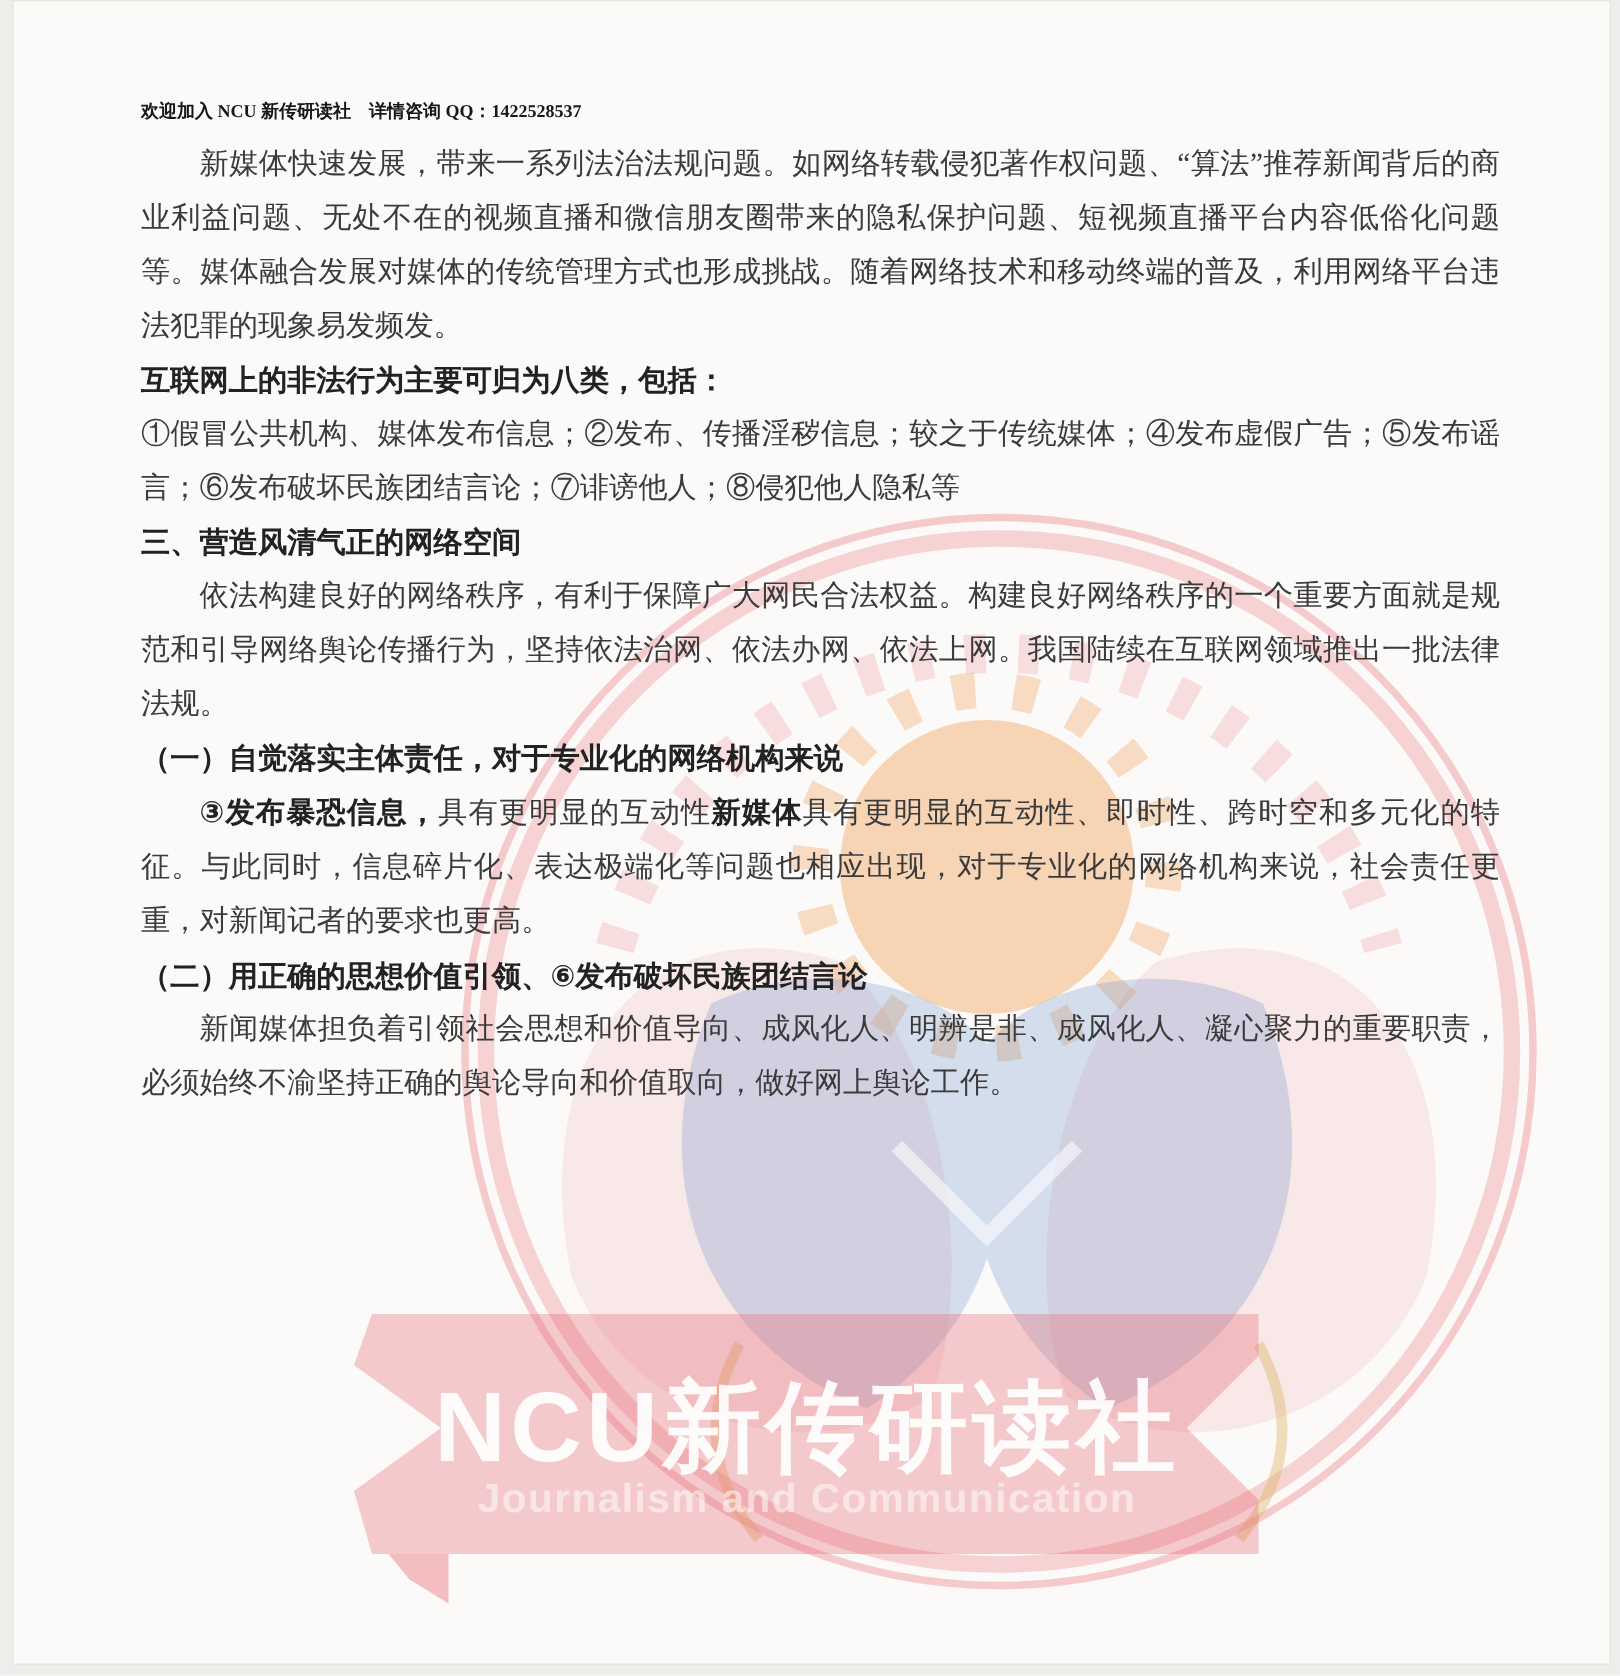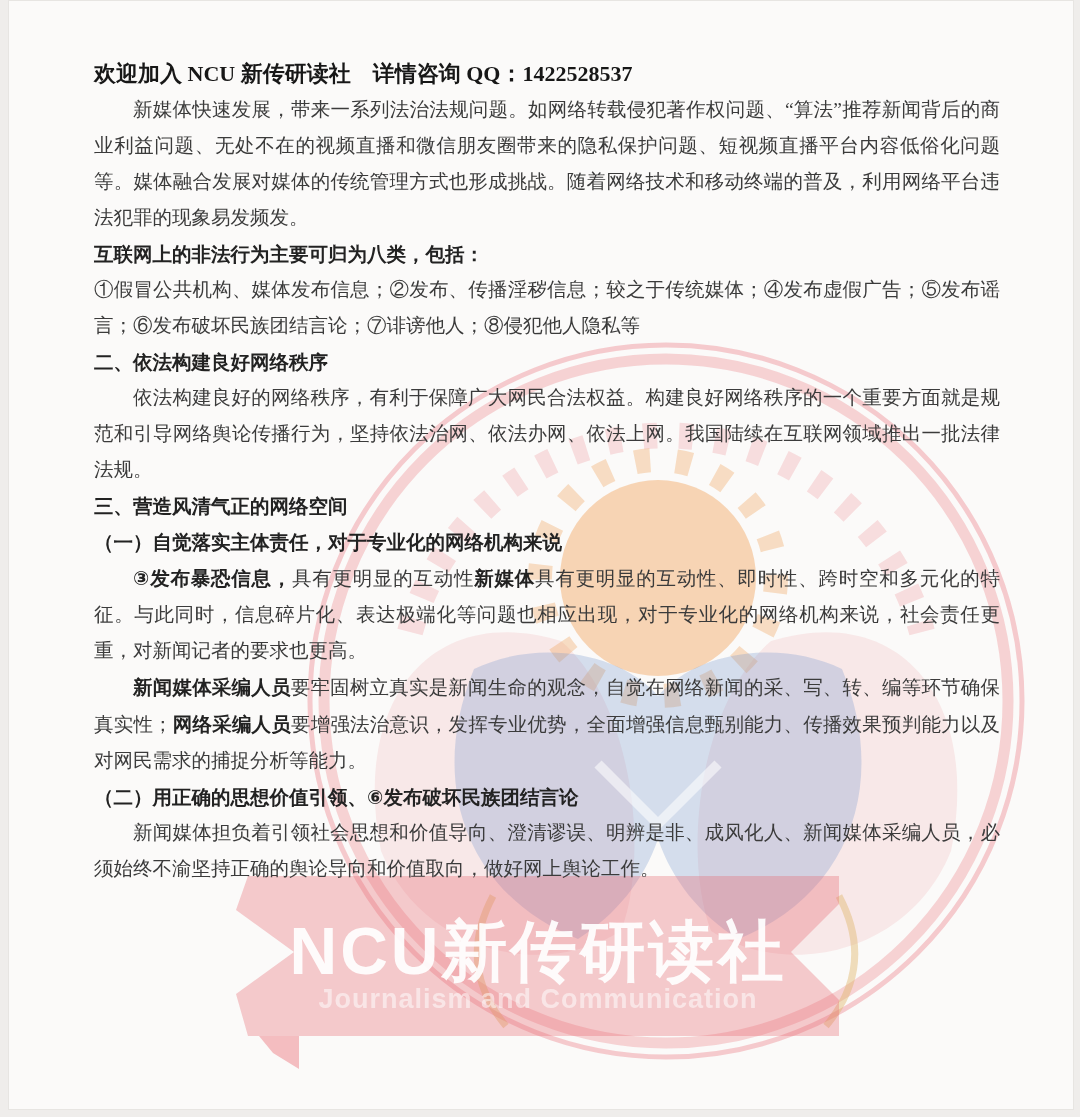--- a/index.html
+++ b/index.html
@@ -46,21 +46,21 @@
     text-anchor: middle;
   }
   .doc {
     position: relative;
     padding: 55px 73px 0 85px;
     font-size: 19.5px;
     line-height: 36px;
     color: var(--body-text, #3b3b3b);
   }
   .doc-header {
-    font-size: 22px;
+    font-size: 12px;
     font-weight: bold;
     color: var(--heading-text, #171717);
     line-height: 36px;
     white-space: pre;
   }
   .block { margin: 0; text-align: justify; }
   .block.heading {
     font-family: "Liberation Sans", "DejaVu Sans", sans-serif;
     font-weight: bold;
     color: var(--heading-text, #171717);
@@ -100,24 +100,22 @@
       <text class="banner-sub" x="537" y="1007">Journalism and Communication</text>
     </g>
   </svg>
 
   <div class="doc">
     <div class="doc-header">欢迎加入 NCU 新传研读社　详情咨询 QQ：1422528537</div>
     <div>
         <p class="block paragraph indent"><span>新媒体快速发展，带来一系列法治法规问题。如网络转载侵犯著作权问题、“算法”推荐新闻背后的商业利益问题、无处不在的视频直播和微信朋友圈带来的隐私保护问题、短视频直播平台内容低俗化问题等。媒体融合发展对媒体的传统管理方式也形成挑战。随着网络技术和移动终端的普及，利用网络平台违法犯罪的现象易发频发。</span></p>
         <p class="block heading"><span class="b">互联网上的非法行为主要可归为八类，包括：</span></p>
         <p class="block paragraph"><span>①假冒公共机构、媒体发布信息；②发布、传播淫秽信息；较之于传统媒体；④发布虚假广告；⑤发布谣言；⑥发布破坏民族团结言论；⑦诽谤他人；⑧侵犯他人隐私等</span></p>
-        <p class="block heading"><span class="b">二、依法构建良好网络秩序</span></p>
+        <p class="block heading"><span class="b">三、营造风清气正的网络空间</span></p>
         <p class="block paragraph indent"><span>依法构建良好的网络秩序，有利于保障广大网民合法权益。构建良好网络秩序的一个重要方面就是规范和引导网络舆论传播行为，坚持依法治网、依法办网、依法上网。我国陆续在互联网领域推出一批法律法规。</span></p>
-        <p class="block heading"><span class="b">三、营造风清气正的网络空间</span></p>
         <p class="block heading"><span class="b">（一）自觉落实主体责任，对于专业化的网络机构来说</span></p>
         <p class="block paragraph indent"><span class="b">③发布暴恐信息，</span><span>具有更明显的互动性</span><span class="b">新媒体</span><span>具有更明显的互动性、即时性、跨时空和多元化的特征。与此同时，信息碎片化、表达极端化等问题也相应出现，对于专业化的网络机构来说，社会责任更重，对新闻记者的要求也更高。</span></p>
-        <p class="block paragraph indent"><span class="b">新闻媒体采编人员</span><span>要牢固树立真实是新闻生命的观念，自觉在网络新闻的采、写、转、编等环节确保真实性；</span><span class="b">网络采编人员</span><span>要增强法治意识，发挥专业优势，全面增强信息甄别能力、传播效果预判能力以及对网民需求的捕捉分析等能力。</span></p>
         <p class="block heading"><span class="b">（二）用正确的思想价值引领、⑥发布破坏民族团结言论</span></p>
-        <p class="block paragraph indent"><span>新闻媒体担负着引领社会思想和价值导向、澄清谬误、明辨是非、成风化人、新闻媒体采编人员，必须始终不渝坚持正确的舆论导向和价值取向，做好网上舆论工作。</span></p>
+        <p class="block paragraph indent"><span>新闻媒体担负着引领社会思想和价值导向、成风化人、明辨是非、成风化人、凝心聚力的重要职责，必须始终不渝坚持正确的舆论导向和价值取向，做好网上舆论工作。</span></p>
       </div>
   </div>
 
 </div>
 
 </body></html>

